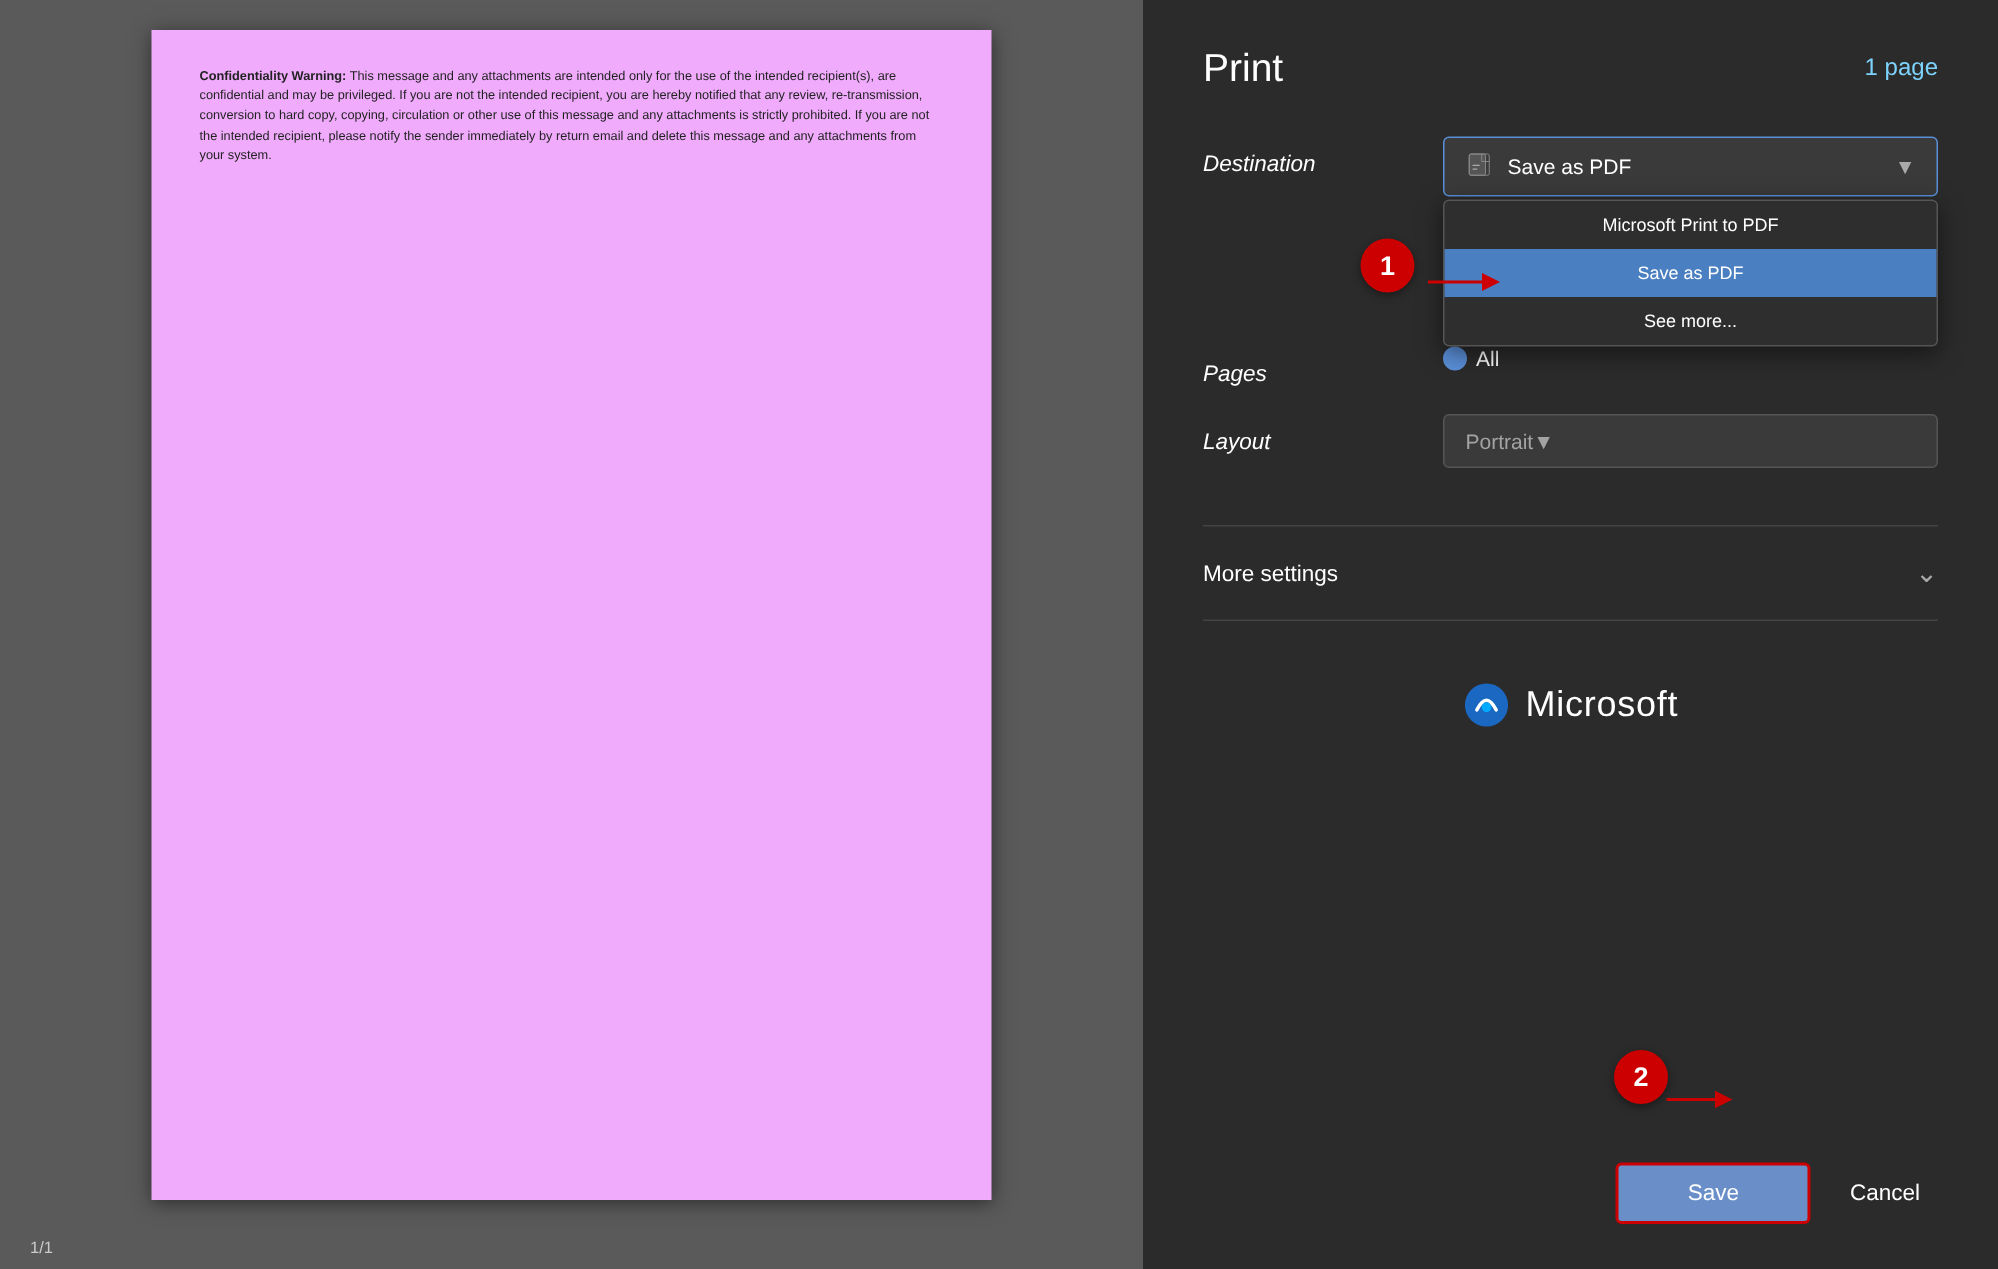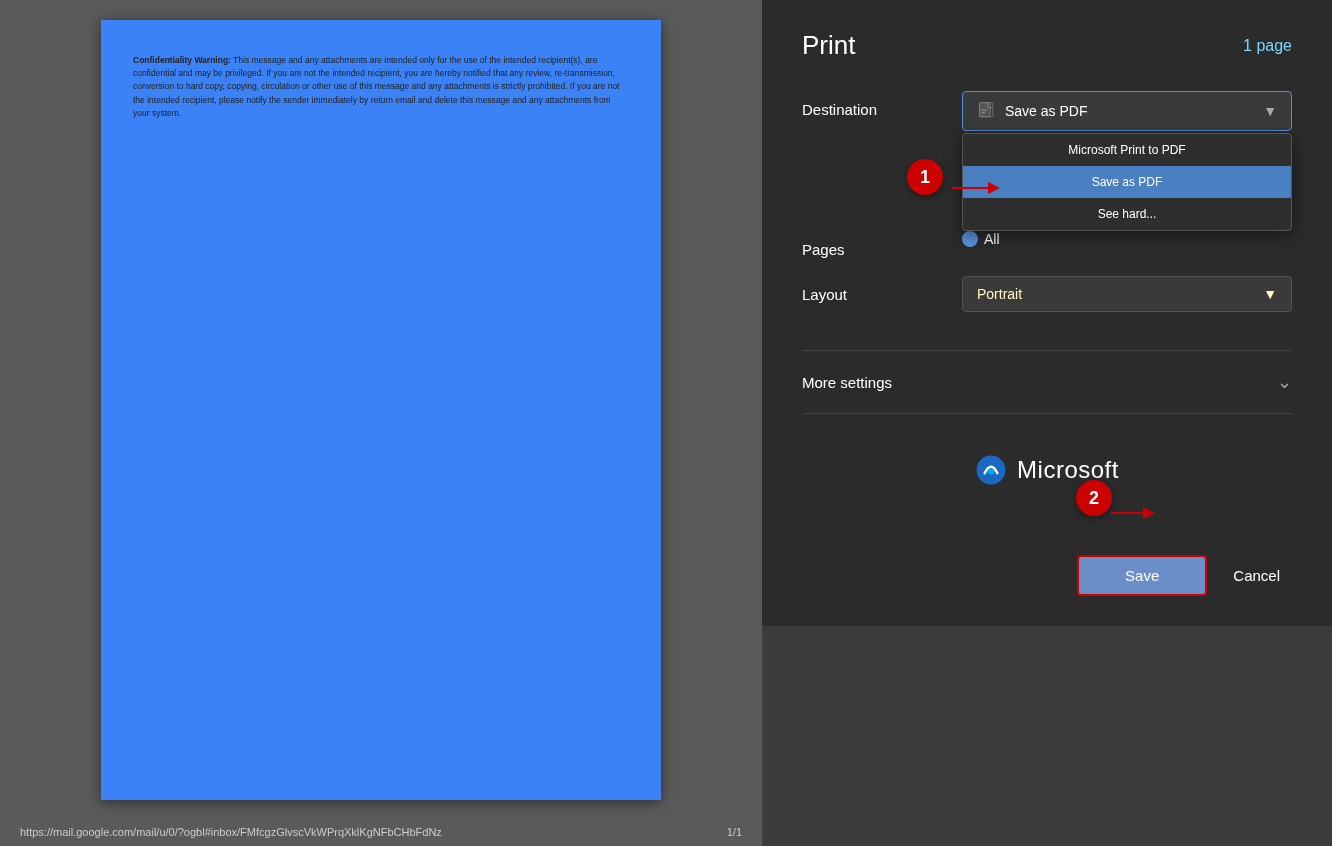--- a/index.html
+++ b/index.html
@@ -21,23 +21,23 @@
       flex-direction: column;
       align-items: center;
       justify-content: flex-start;
       padding: 20px;
       position: relative;
     }
 
     .page-preview {
       width: 560px;
       min-height: 780px;
-      background: #3b82f6;
+      background: #f0abfc;
       box-shadow: 0 2px 12px rgba(0,0,0,0.5);
-      padding: 34px 32px;
+      padding: 24px 32px;
       position: relative;
     }
 
     .page-preview-text {
       font-size: 8.5px;
       color: #222;
       line-height: 1.55;
     }
 
     .page-preview-text strong {
@@ -51,21 +51,21 @@
       right: 20px;
       display: flex;
       justify-content: space-between;
       color: #ccc;
       font-size: 11px;
     }
 
     
     .print-panel {
       width: 570px;
-      height: 626px;
+      height: 846px;
       background: #2b2b2b;
       display: flex;
       flex-direction: column;
       padding: 30px 40px;
       position: relative;
     }
 
     .print-header {
       display: flex;
       justify-content: space-between;
@@ -97,20 +97,21 @@
       margin-bottom: 22px;
       position: relative;
     }
 
     .form-label {
       color: #ffffff;
       font-size: 15px;
       width: 160px;
       padding-top: 10px;
       flex-shrink: 0;
+      font-style: italic;
     }
 
     .form-control-wrap {
       flex: 1;
       position: relative;
     }
 
     
     .dropdown-btn {
       width: 100%;
@@ -173,27 +174,27 @@
     .dropdown-menu-item.see-more {
       color: #ffffff;
       text-align: center;
     }
 
     
     .layout-dropdown {
       background: #3a3a3a;
       border: 1px solid #555;
       border-radius: 4px;
-      color: #fef9c3;
+      color: #a3a3a3;
       font-size: 14px;
       padding: 9px 14px;
       width: 100%;
       display: flex;
       align-items: center;
-      justify-content: space-between;
+      justify-content: flex-start;
       cursor: pointer;
     }
 
     
     .more-settings-row {
       display: flex;
       align-items: center;
       justify-content: space-between;
       padding: 20px 0;
       border-bottom: 1px solid #444;
@@ -317,21 +318,20 @@
 </head>
 <body>
 
 <div class="preview-pane">
   <div class="page-preview">
     <p class="page-preview-text">
       <strong>Confidentiality Warning:</strong><span> This message and any attachments are intended only for the use of the intended recipient(s), are confidential and may be privileged. If you are not the intended recipient, you are hereby notified that any review, re-transmission, conversion to hard copy, copying, circulation or other use of this message and any attachments is strictly prohibited. If you are not the intended recipient, please notify the sender immediately by return email and delete this message and any attachments from your system.</span>
     </p>
   </div>
   <div class="preview-footer">
-    <span>https://mail.google.com/mail/u/0/?ogbl#inbox/FMfcgzGlvscVkWPrqXklKgNFbCHbFdNz</span>
     <span>1/1</span>
   </div>
 </div>
 
 <div class="print-panel">
 
   <div class="print-header">
     <span class="print-title">Print</span>
     <span class="print-page-count">1 page</span>
   </div>
@@ -351,21 +351,21 @@
               <path d="M6 11 h5 M6 14 h3" stroke="#aaa" stroke-width="1" stroke-linecap="round"></path>
             </svg>
             <span>Save as PDF</span>
           </div>
           <span class="chevron">▼</span>
         </button>
 
         <div class="dropdown-menu">
           <div class="dropdown-menu-item">Microsoft Print to PDF</div>
           <div class="dropdown-menu-item selected">Save as PDF</div>
-          <div class="dropdown-menu-item see-more">See hard...</div>
+          <div class="dropdown-menu-item see-more">See more...</div>
         </div>
 
         <div class="step-badge" style="left: -55px; top: 68px;">
           <span>1</span>
         </div>
 
         <svg class="arrow-svg" width="60" height="30" style="left: -20px; top: 82px;">
           <defs>
             <marker id="arrowhead1" markerWidth="6" markerHeight="6" refX="3" refY="3" orient="auto">
               <polygon points="0 0, 6 3, 0 6" fill="#cc0000"></polygon>

